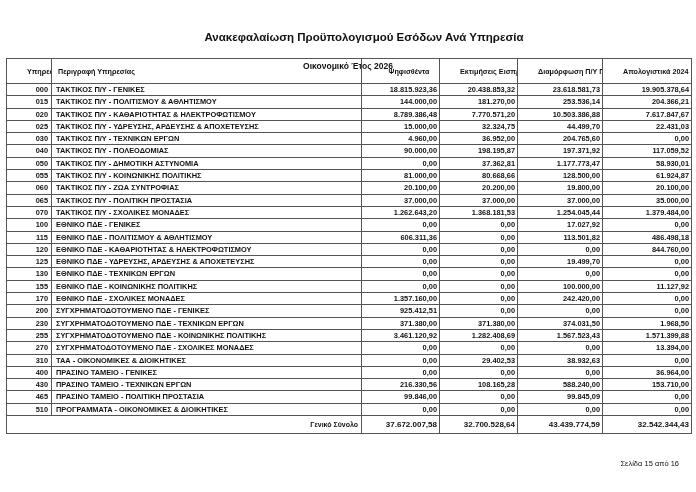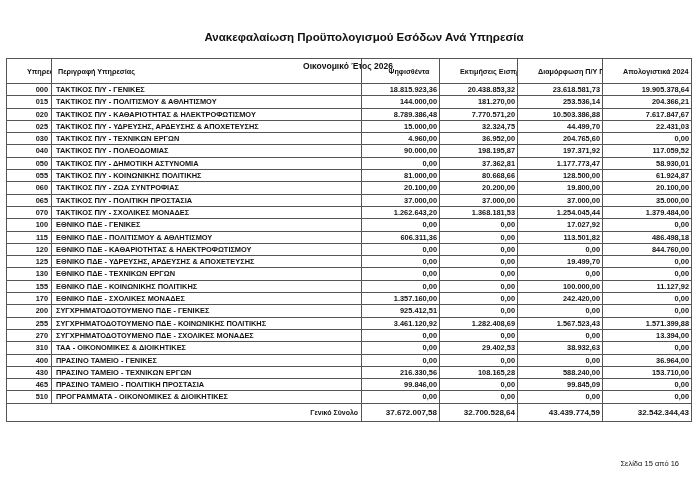--- a/index.html
+++ b/index.html
@@ -194,20 +194,28 @@
       </tr>
       <tr>
         <td class="code">200</td>
         <td class="desc">ΣΥΓΧΡΗΜΑΤΟΔΟΤΟΥΜΕΝΟ ΠΔΕ - ΓΕΝΙΚΕΣ</td>
         <td class="num">925.412,51</td>
         <td class="num">0,00</td>
         <td class="num">0,00</td>
         <td class="num">0,00</td>
       </tr>
       <tr>
+        <td class="code">230</td>
+        <td class="desc">ΣΥΓΧΡΗΜΑΤΟΔΟΤΟΥΜΕΝΟ ΠΔΕ - ΤΕΧΝΙΚΩΝ ΕΡΓΩΝ</td>
+        <td class="num">371.380,00</td>
+        <td class="num">371.380,00</td>
+        <td class="num">374.031,50</td>
+        <td class="num">1.968,50</td>
+      </tr>
+      <tr>
         <td class="code">255</td>
         <td class="desc">ΣΥΓΧΡΗΜΑΤΟΔΟΤΟΥΜΕΝΟ ΠΔΕ - ΚΟΙΝΩΝΙΚΗΣ ΠΟΛΙΤΙΚΗΣ</td>
         <td class="num">3.461.120,92</td>
         <td class="num">1.282.408,69</td>
         <td class="num">1.567.523,43</td>
         <td class="num">1.571.399,88</td>
       </tr>
       <tr>
         <td class="code">270</td>
         <td class="desc">ΣΥΓΧΡΗΜΑΤΟΔΟΤΟΥΜΕΝΟ ΠΔΕ - ΣΧΟΛΙΚΕΣ ΜΟΝΑΔΕΣ</td>

